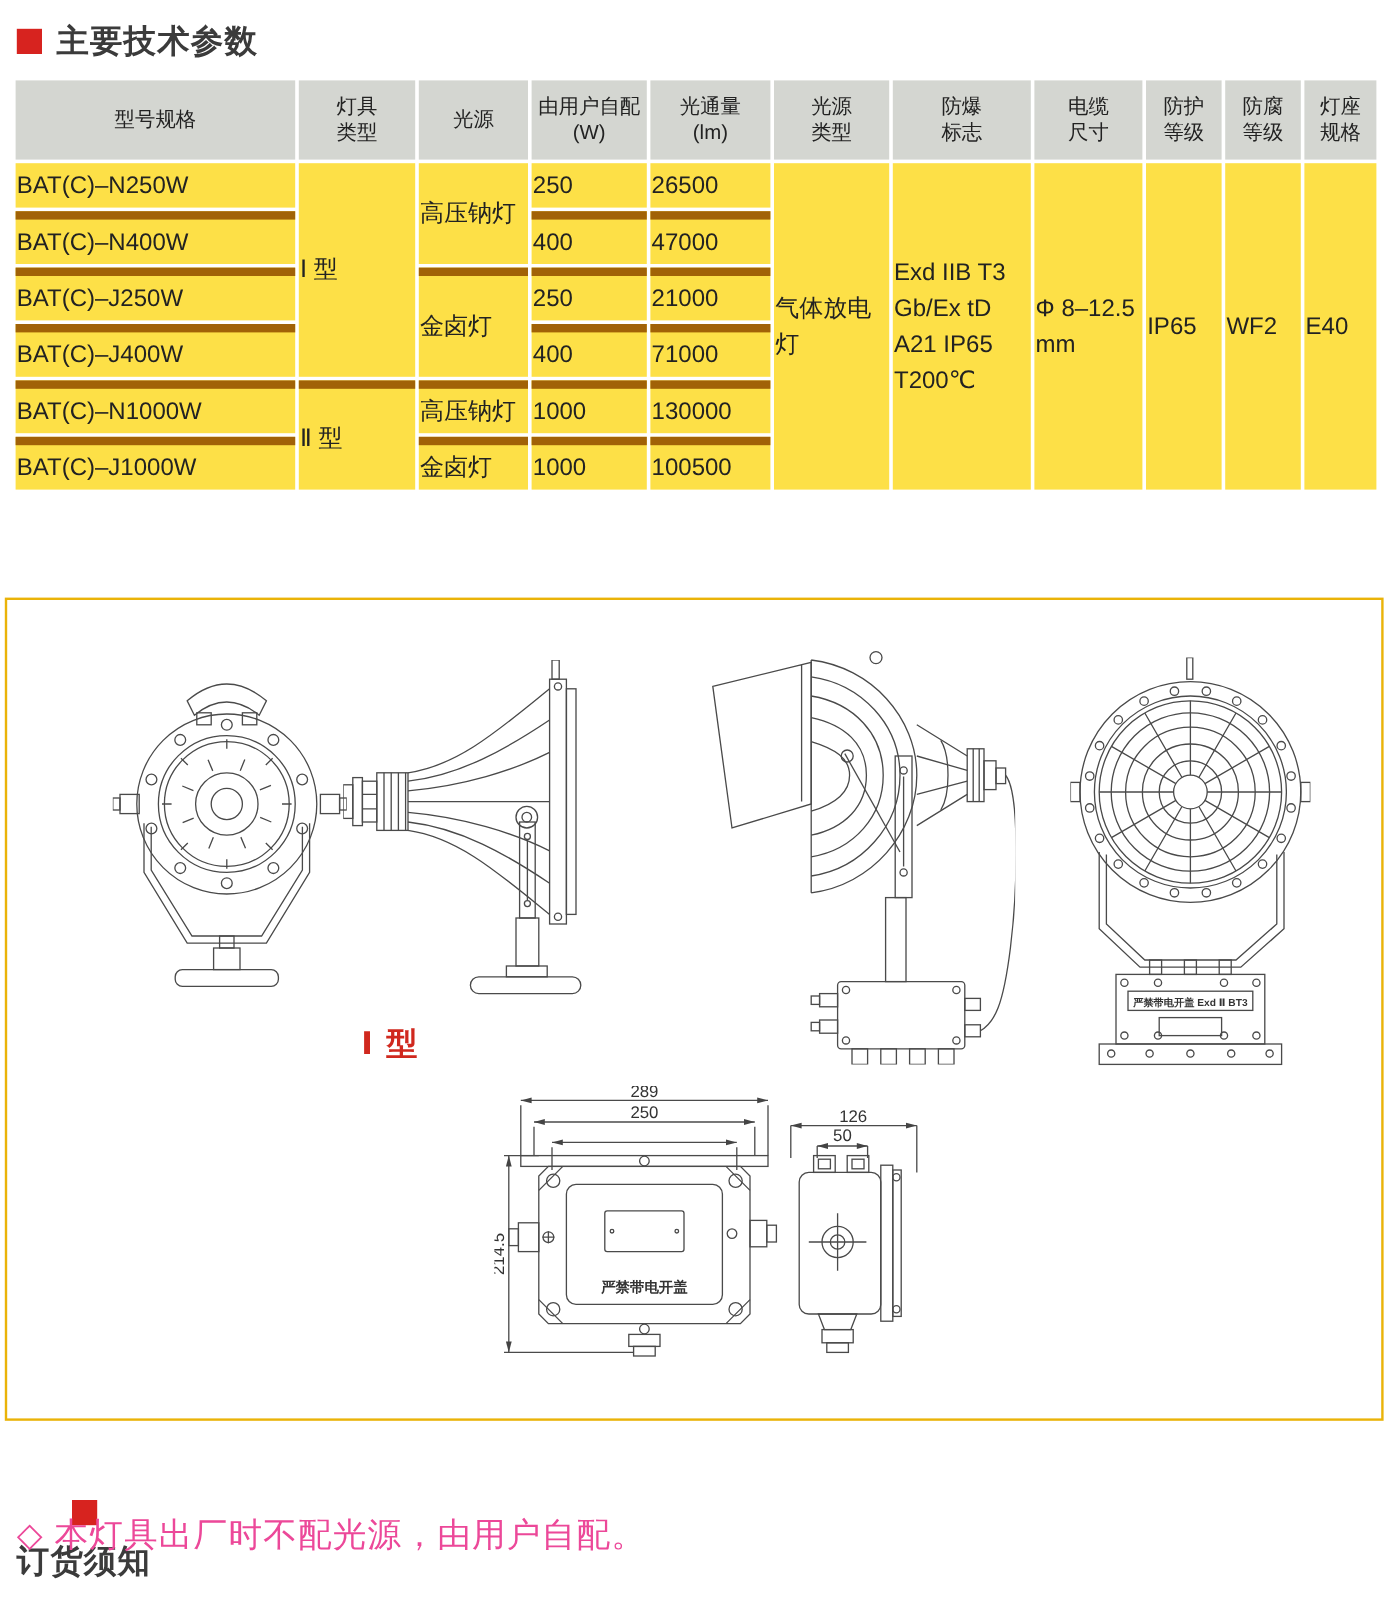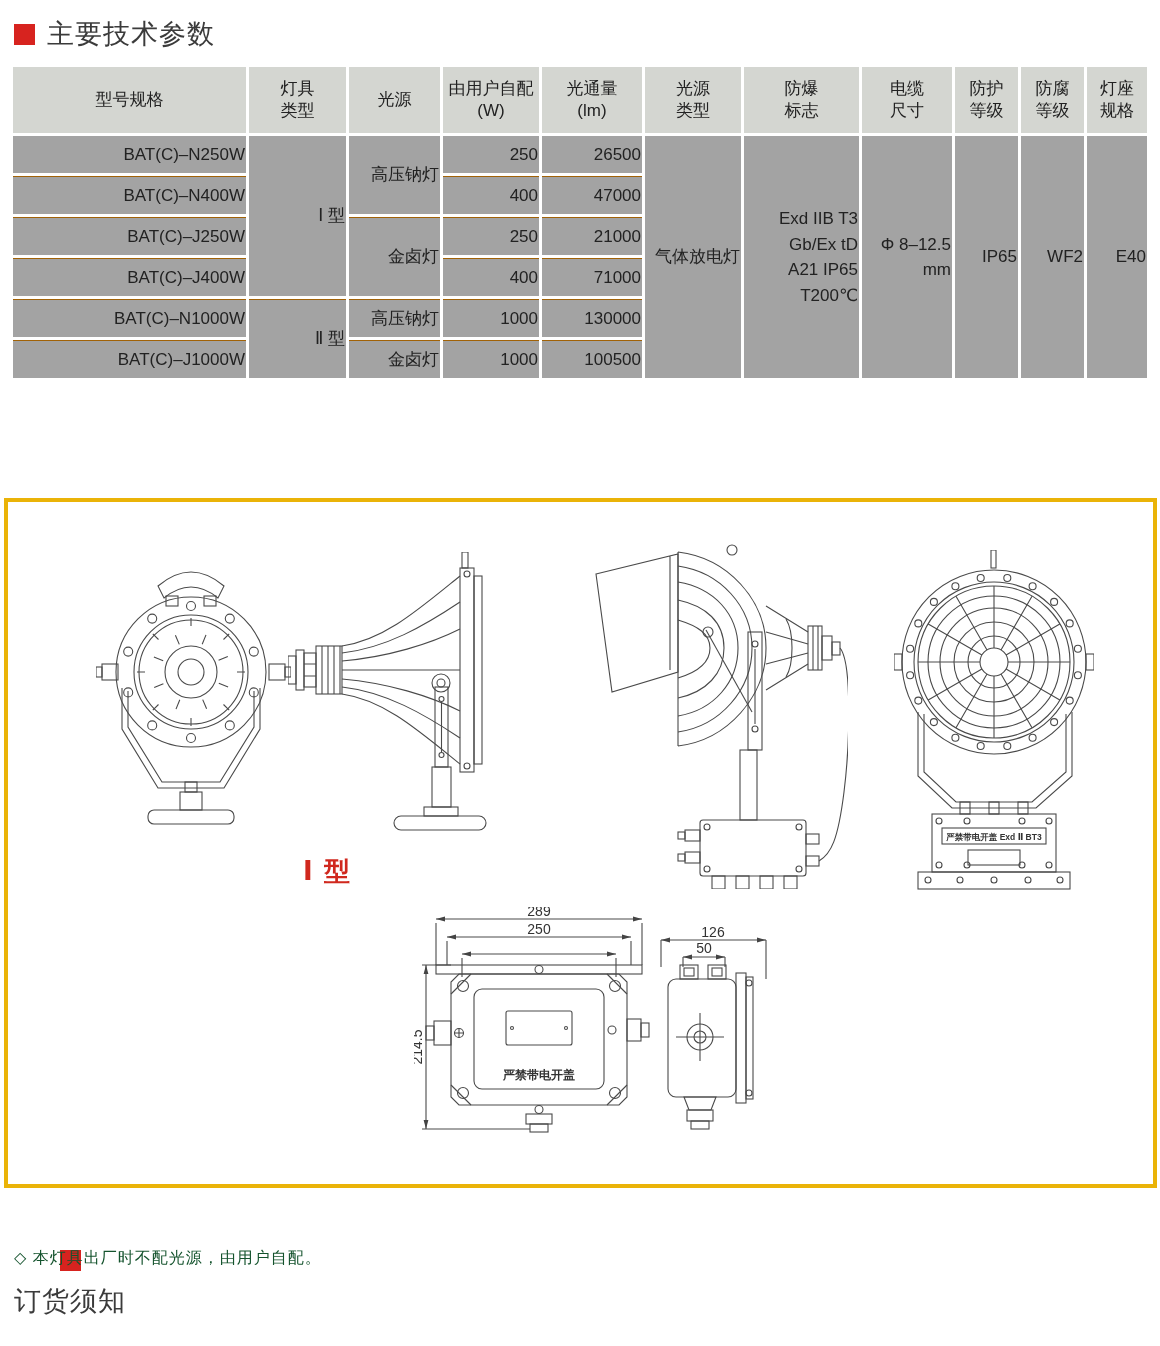--- a/index.html
+++ b/index.html
@@ -1,41 +1,41 @@
 <!DOCTYPE html>
 <html><head>
 <meta charset="utf-8">
 <style>
   html,body{margin:0;padding:0;background:#fff;}
   .page{position:relative;width:1160px;height:1346px;background:#ffffff;
         font-family:"Liberation Sans","DejaVu Sans",sans-serif;color:#1e1e1e;overflow:hidden;}
   
   .sec-head{position:absolute;left:14px;display:flex;align-items:center;gap:12px;}
   .sec-head .bullet{width:21px;height:21px;background:#d7231f;flex:0 0 auto;}
-  .sec-head .txt{font-size:27px;font-weight:normal;color:#3b3b3b;letter-spacing:1px;}
+  .sec-head .txt{font-size:27px;font-weight:bold;color:#3b3b3b;letter-spacing:1px;}
   
   table.spec{position:absolute;left:10px;top:64px;width:1140px;table-layout:fixed;
              border-collapse:separate;border-spacing:3px;background:#ffffff;}
   table.spec th{background:#d4d6d1;font-size:17px;font-weight:normal;color:#222;
                 height:64px;text-align:center;vertical-align:middle;white-space:pre-line;line-height:1.3;}
-  table.spec td{background:#a3a3a3;font-size:17px;color:#222;height:35px;
-                text-align:right;vertical-align:middle;white-space:pre-line;line-height:1.5;}
-  table.spec tbody tr:not(:first-child) td{border-top:1px solid #a16207;}
+  table.spec td{background:#fde047;font-size:20px;color:#222;height:35px;
+                text-align:left;vertical-align:middle;white-space:pre-line;line-height:1.5;}
+  table.spec tbody tr:not(:first-child) td{border-top:7px solid #a16207;}
   
   .draw-box{position:absolute;left:4px;top:498px;width:1145px;height:682px;
-            border:4px solid #eab308;background:#fff;}
+            border:2px solid #eab308;background:#fff;}
   .draw-box svg{position:absolute;stroke:#4a4a4a;stroke-width:1.1;fill:none;}
   .draw-box svg text{stroke:none;fill:#333;font-family:"Liberation Sans","DejaVu Sans",sans-serif;}
   .type-label{position:absolute;left:295px;top:352px;width:140px;font-size:26px;
               font-weight:bold;color:#d0281e;letter-spacing:2px;}
   .warn-big{font-size:12px;font-weight:bold;fill:#111;}
   .warn-small{font-size:8.5px;font-weight:bold;fill:#111;}
   .dim{font-size:14px;fill:#2c2c2c;}
   
-  .order-note{position:absolute;left:14px;top:1232px;font-size:16px;color:#14532d;letter-spacing:1px;}
+  .order-note{position:absolute;left:14px;top:1232px;font-size:28px;color:#ec4899;letter-spacing:1px;}
 </style>
 </head>
 <body>
 
 <div class="page">
 
   <div class="sec-head" style="top:16px;">
     <span class="bullet"></span>
     <span class="txt">主要技术参数</span>
   </div>

